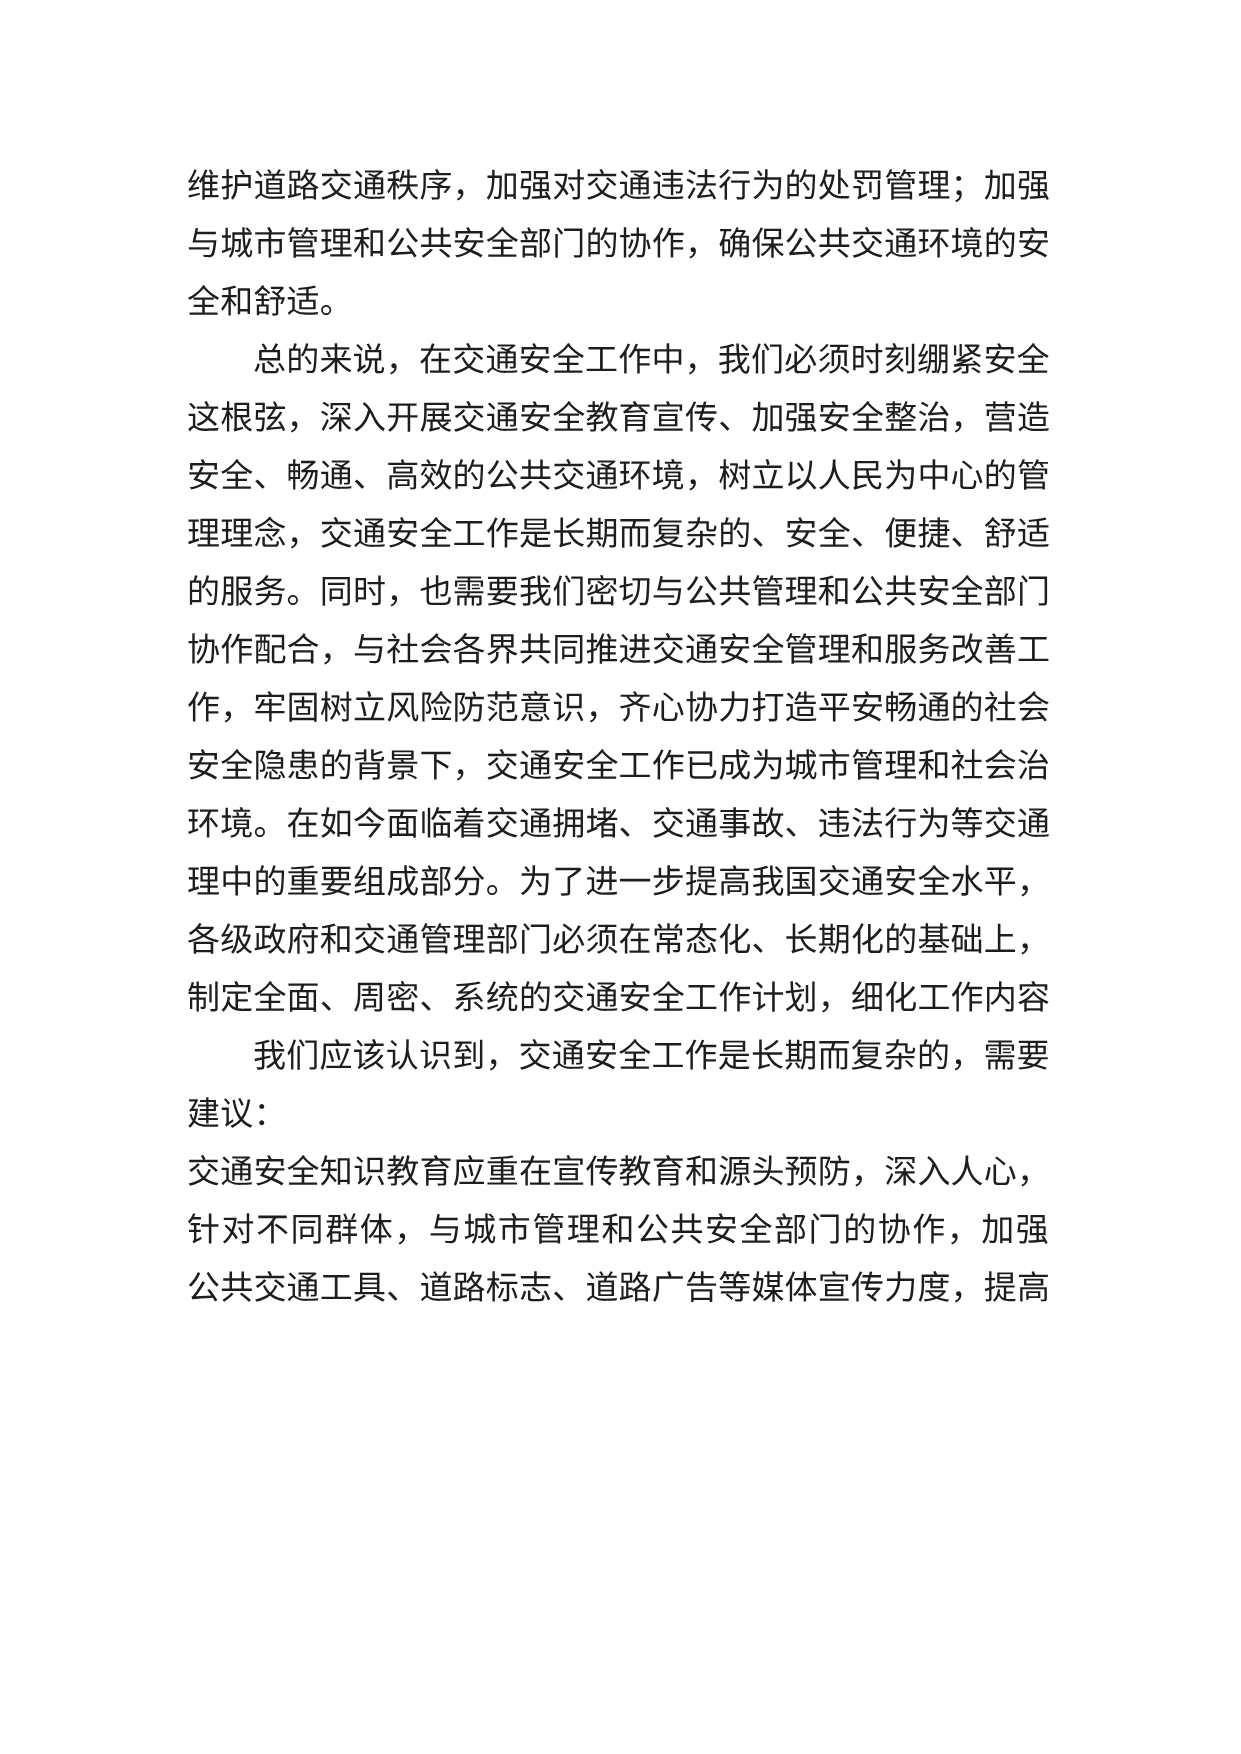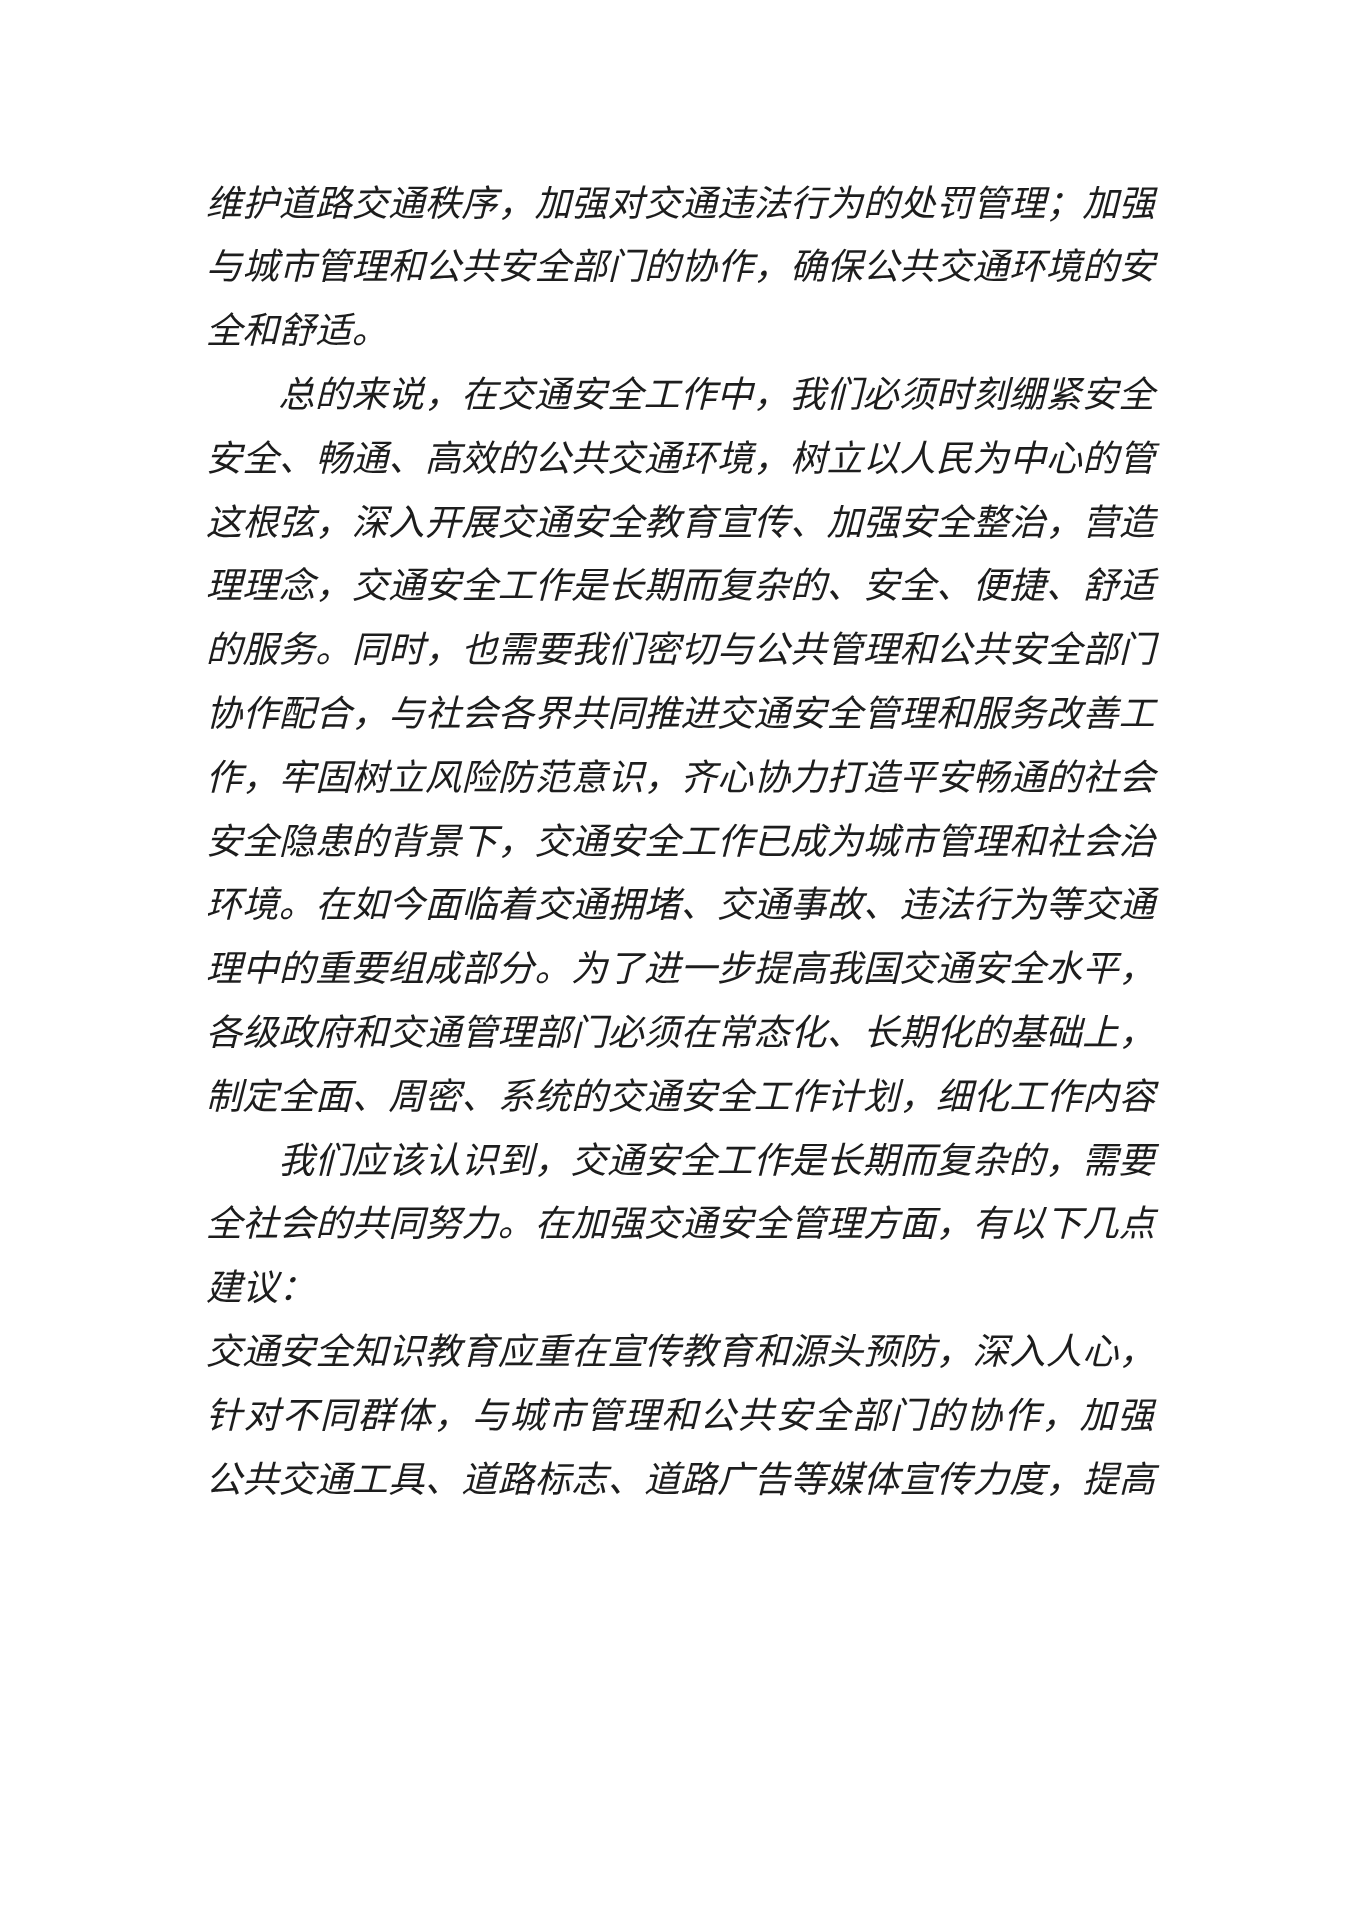--- a/index.html
+++ b/index.html
@@ -11,21 +11,20 @@
     height: 1754px;
     background: #ffffff;
     overflow: hidden;
     font-family: "Liberation Serif", "DejaVu Serif", serif;
   }
   #page {
     position: relative;
     width: 1241px;
     height: 1754px;
     background: #ffffff;
-    font-style: italic;
   }
   #text-block {
     position: absolute;
     left: 187px;
     top: 157px;
     width: 862px;
     color: #1d1d1d;
   }
   .line {
     height: 58px;
@@ -53,35 +52,34 @@
 
 <div id="page">
   <div id="text-block" style="color: rgb(29, 29, 29);">
       <div>
         <div class="line justify">维护道路交通秩序，加强对交通违法行为的处罚管理；加强</div>
         <div class="line justify">与城市管理和公共安全部门的协作，确保公共交通环境的安</div>
         <div class="line plain">全和舒适。</div>
       </div>
       <div>
         <div class="line justify indent">总的来说，在交通安全工作中，我们必须时刻绷紧安全</div>
+        <div class="line justify">这根弦，深入开展交通安全教育宣传、加强安全整治，营造</div>
         <div class="line justify">安全、畅通、高效的公共交通环境，树立以人民为中心的管</div>
-        <div class="line justify">这根弦，深入开展交通安全教育宣传、加强安全整治，营造</div>
         <div class="line justify">理理念，交通安全工作是长期而复杂的、安全、便捷、舒适</div>
         <div class="line justify">的服务。同时，也需要我们密切与公共管理和公共安全部门</div>
         <div class="line justify">协作配合，与社会各界共同推进交通安全管理和服务改善工</div>
         <div class="line justify">作，牢固树立风险防范意识，齐心协力打造平安畅通的社会</div>
         <div class="line justify">安全隐患的背景下，交通安全工作已成为城市管理和社会治</div>
         <div class="line justify">环境。在如今面临着交通拥堵、交通事故、违法行为等交通</div>
         <div class="line justify">理中的重要组成部分。为了进一步提高我国交通安全水平，</div>
         <div class="line justify">各级政府和交通管理部门必须在常态化、长期化的基础上，</div>
         <div class="line justify">制定全面、周密、系统的交通安全工作计划，细化工作内容</div>
       </div>
       <div>
         <div class="line justify indent">我们应该认识到，交通安全工作是长期而复杂的，需要</div>
-        <div class="line justify">全社会的共同努力。在加强交通安全管理方面，有以下几点</div>
         <div class="line plain">建议：</div>
       </div>
       <div>
         <div class="line justify">交通安全知识教育应重在宣传教育和源头预防，深入人心，</div>
         <div class="line justify">针对不同群体，与城市管理和公共安全部门的协作，加强</div>
         <div class="line justify">公共交通工具、道路标志、道路广告等媒体宣传力度，提高</div>
       </div>
     </div>
 </div>
 

